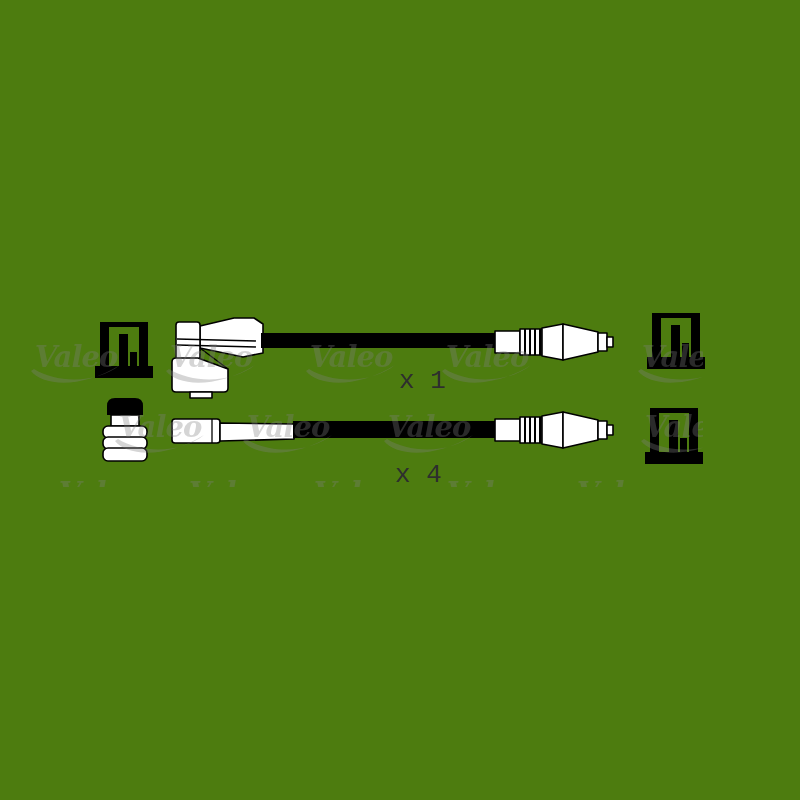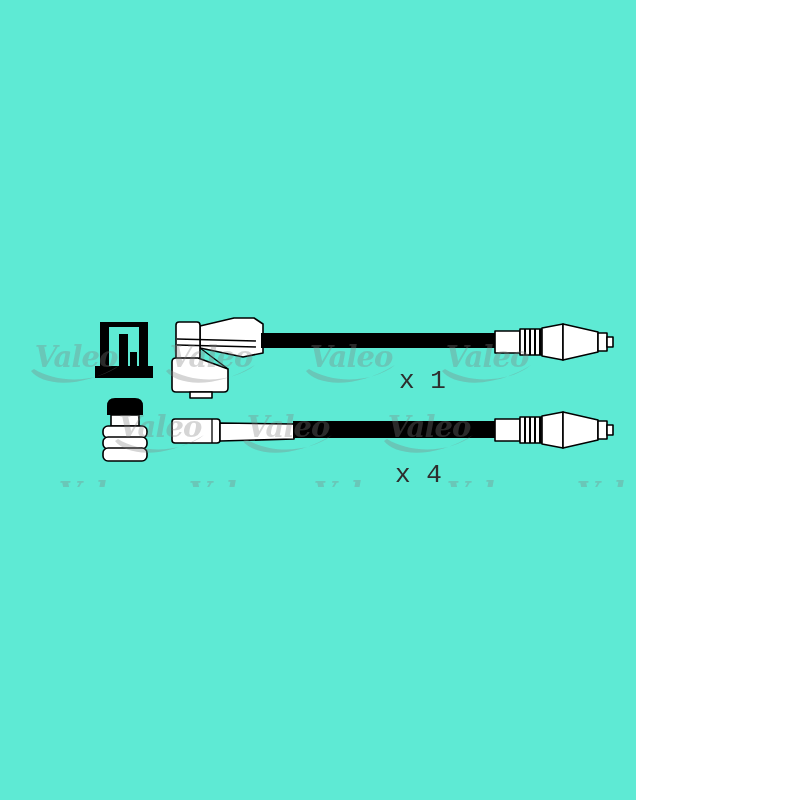--- a/index.html
+++ b/index.html
@@ -1,16 +1,16 @@
 <!DOCTYPE html>
 <html><head>
 <meta charset="utf-8">
 <style>
   html,body{margin:0;padding:0;background:#ffffff;}
-  .stage{position:relative;width:636px;height:800px;background:#5eead4;overflow:hidden;
+  .stage{position:relative;width:800px;height:800px;background:#4d7c0f;overflow:hidden;
          font-family:"Liberation Sans",sans-serif;}
   svg{display:block;}
   .outline{fill:#ffffff;stroke:#000000;stroke-width:1.6;stroke-linejoin:round;}
   .solid{fill:#000000;stroke:none;}
   .detail{stroke:#000000;stroke-width:1.3;fill:none;}
   .rib{stroke:#000000;stroke-width:2;fill:none;}
   .qty{font-family:"Liberation Mono",monospace;font-size:26px;fill:#2e2e2e;}
   .wm-text{font-family:"DejaVu Serif",serif;font-style:italic;font-weight:bold;
            font-size:29px;letter-spacing:-1px;}
 </style>

